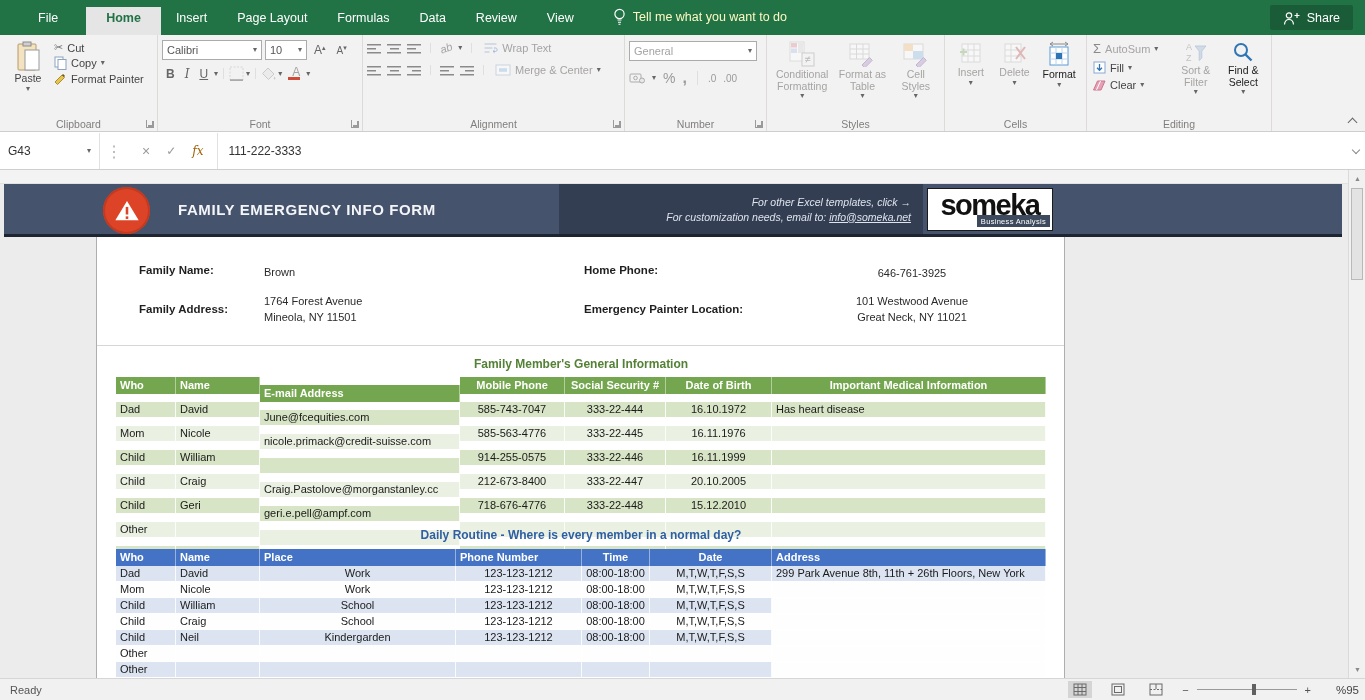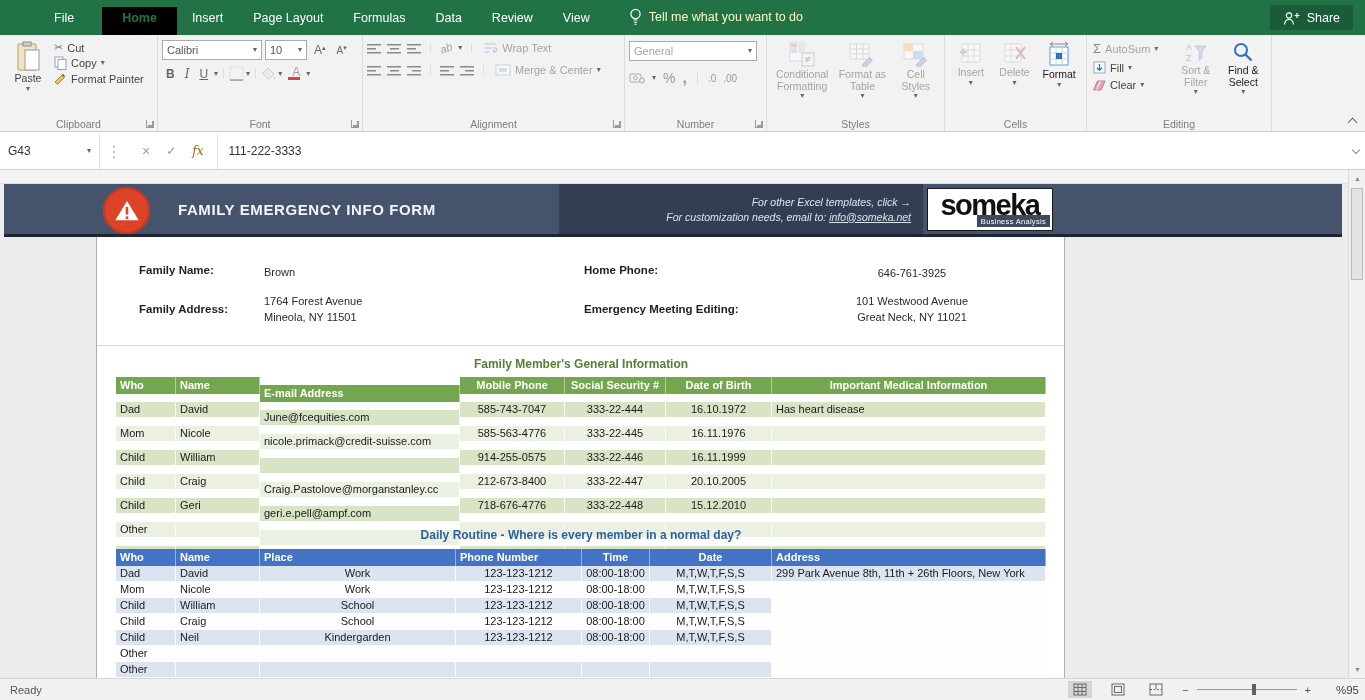--- a/index.html
+++ b/index.html
@@ -3,22 +3,22 @@
 <meta charset="utf-8">
 <style>
   * { margin:0; padding:0; box-sizing:border-box; }
   html,body { width:1365px; height:700px; overflow:hidden; }
   body { font-family:"Liberation Sans", sans-serif; background:#fff; position:relative; color:#222; }
   svg { display:block; }
 
   
   #tabbar { position:absolute; left:0; top:0; width:1365px; height:35px; background:#217346; display:flex; align-items:flex-end; }
   .tab { color:#fff; font-size:12.5px; padding:9px 15px 10px 15px; white-space:nowrap; }
-  .tab.active { background:#000000; color:#217346; font-weight:bold; padding:4px 20px 10px 20px; margin-left:6px; }
-  .tab.file { padding-left:22px; padding-right:22px;margin-left:32px; }
+  .tab.active { background:#e5e5e5; color:#217346; font-weight:bold; padding:4px 20px 10px 20px; margin-left:6px; }
+  .tab.file { padding-left:38px; padding-right:22px; }
   #tellme { display:flex; align-items:center; gap:7px; color:#fef9c3; font-size:12.5px; padding:9px 10px 10px 10px; margin-left:14px; }
   #share-btn { position:absolute; right:12px; top:5px; bottom:5px; display:flex; align-items:center; gap:7px; background:#1a5c38; color:#fff; font-size:12.5px; padding:0 13px; border-radius:2px; }
 
   
   #ribbon { position:absolute; left:0; top:35px; width:1365px; height:97px; background:#f3f2f2; border-bottom:1px solid #d0cecd; display:flex; }
   .rg { position:relative; border-right:1px solid #dcdbda; padding:3px 4px 16px 4px; flex-shrink:0; }
   .rg-label { position:absolute; bottom:1px; left:0; right:0; text-align:center; font-size:10.5px; color:#7f7e7d; }
   .launcher { position:absolute; right:3px; bottom:3px; width:8px; height:8px; border-left:1px solid #9a9a9a; border-bottom:1px solid #9a9a9a; }
   .launcher:after { content:""; position:absolute; right:0px; bottom:0px; width:4px; height:4px; border-right:2px solid #9a9a9a; border-bottom:2px solid #9a9a9a; }
   .rbtn-big { display:flex; flex-direction:column; align-items:center; justify-content:flex-start; font-size:10.5px; color:#444; text-align:center; line-height:11.5px; padding:3px 3px; }
@@ -496,21 +496,21 @@
 
     <div class="info-label" style="left:42px; top:27px">Family Name:</div>
     <div class="info-value" style="left:167px; top:27px">Brown</div>
     <div class="info-label" style="left:42px; top:66px">Family Address:</div>
     <div class="info-value" style="left:167px; top:56px">
       <div>1764 Forest Avenue</div>
       <div>Mineola, NY 11501</div>
     </div>
     <div class="info-label" style="left:487px; top:27px">Home Phone:</div>
     <div class="info-value" style="left:690px; top:28px; width:250px; text-align:center">646-761-3925</div>
-    <div class="info-label" style="left:487px; top:66px">Emergency Meeting Editing:</div>
+    <div class="info-label" style="left:487px; top:66px">Emergency Painter Location:</div>
     <div class="info-value" style="left:690px; top:56px; width:250px; text-align:center">
       <div>101 Westwood Avenue</div>
       <div>Great Neck, NY 11021</div>
     </div>
     <div id="info-divider"></div>
 
     <div class="sec-title" id="gtitle">Family Member's General Information</div>
     <div class="xl-table gt" style="top:140px">
         <div class="tr thead">
           <div class="th c0">Who</div>

